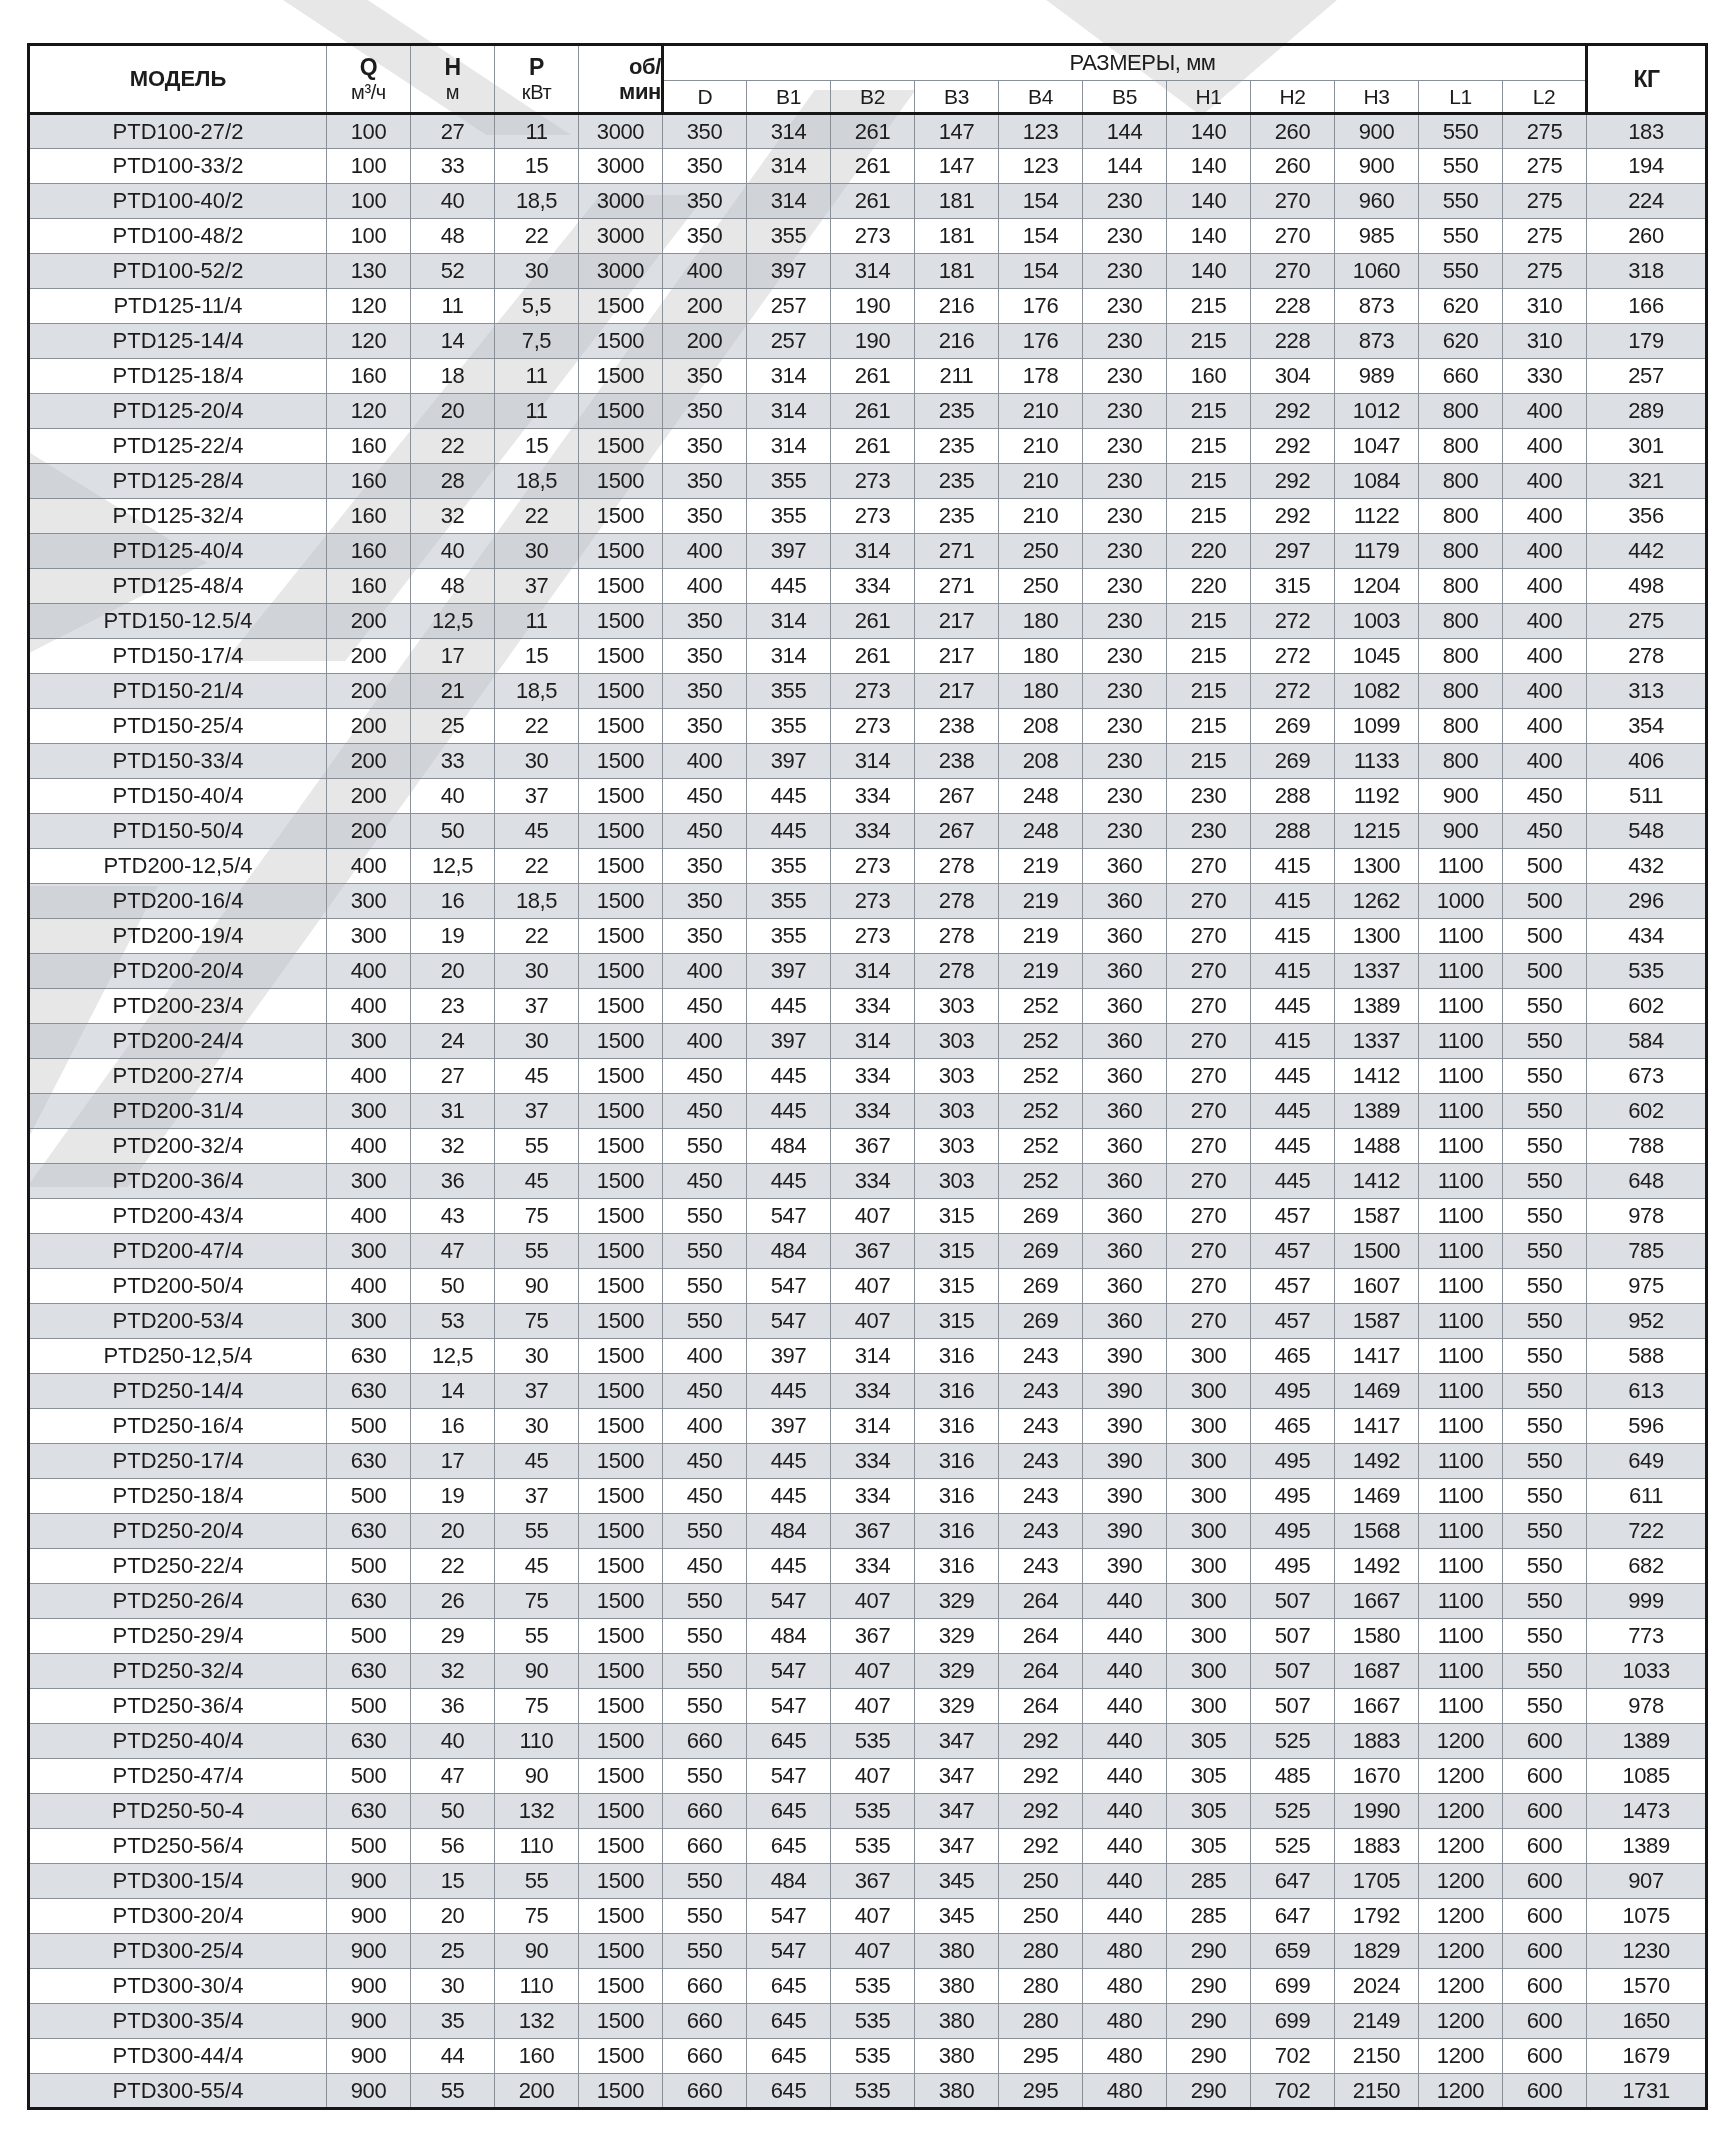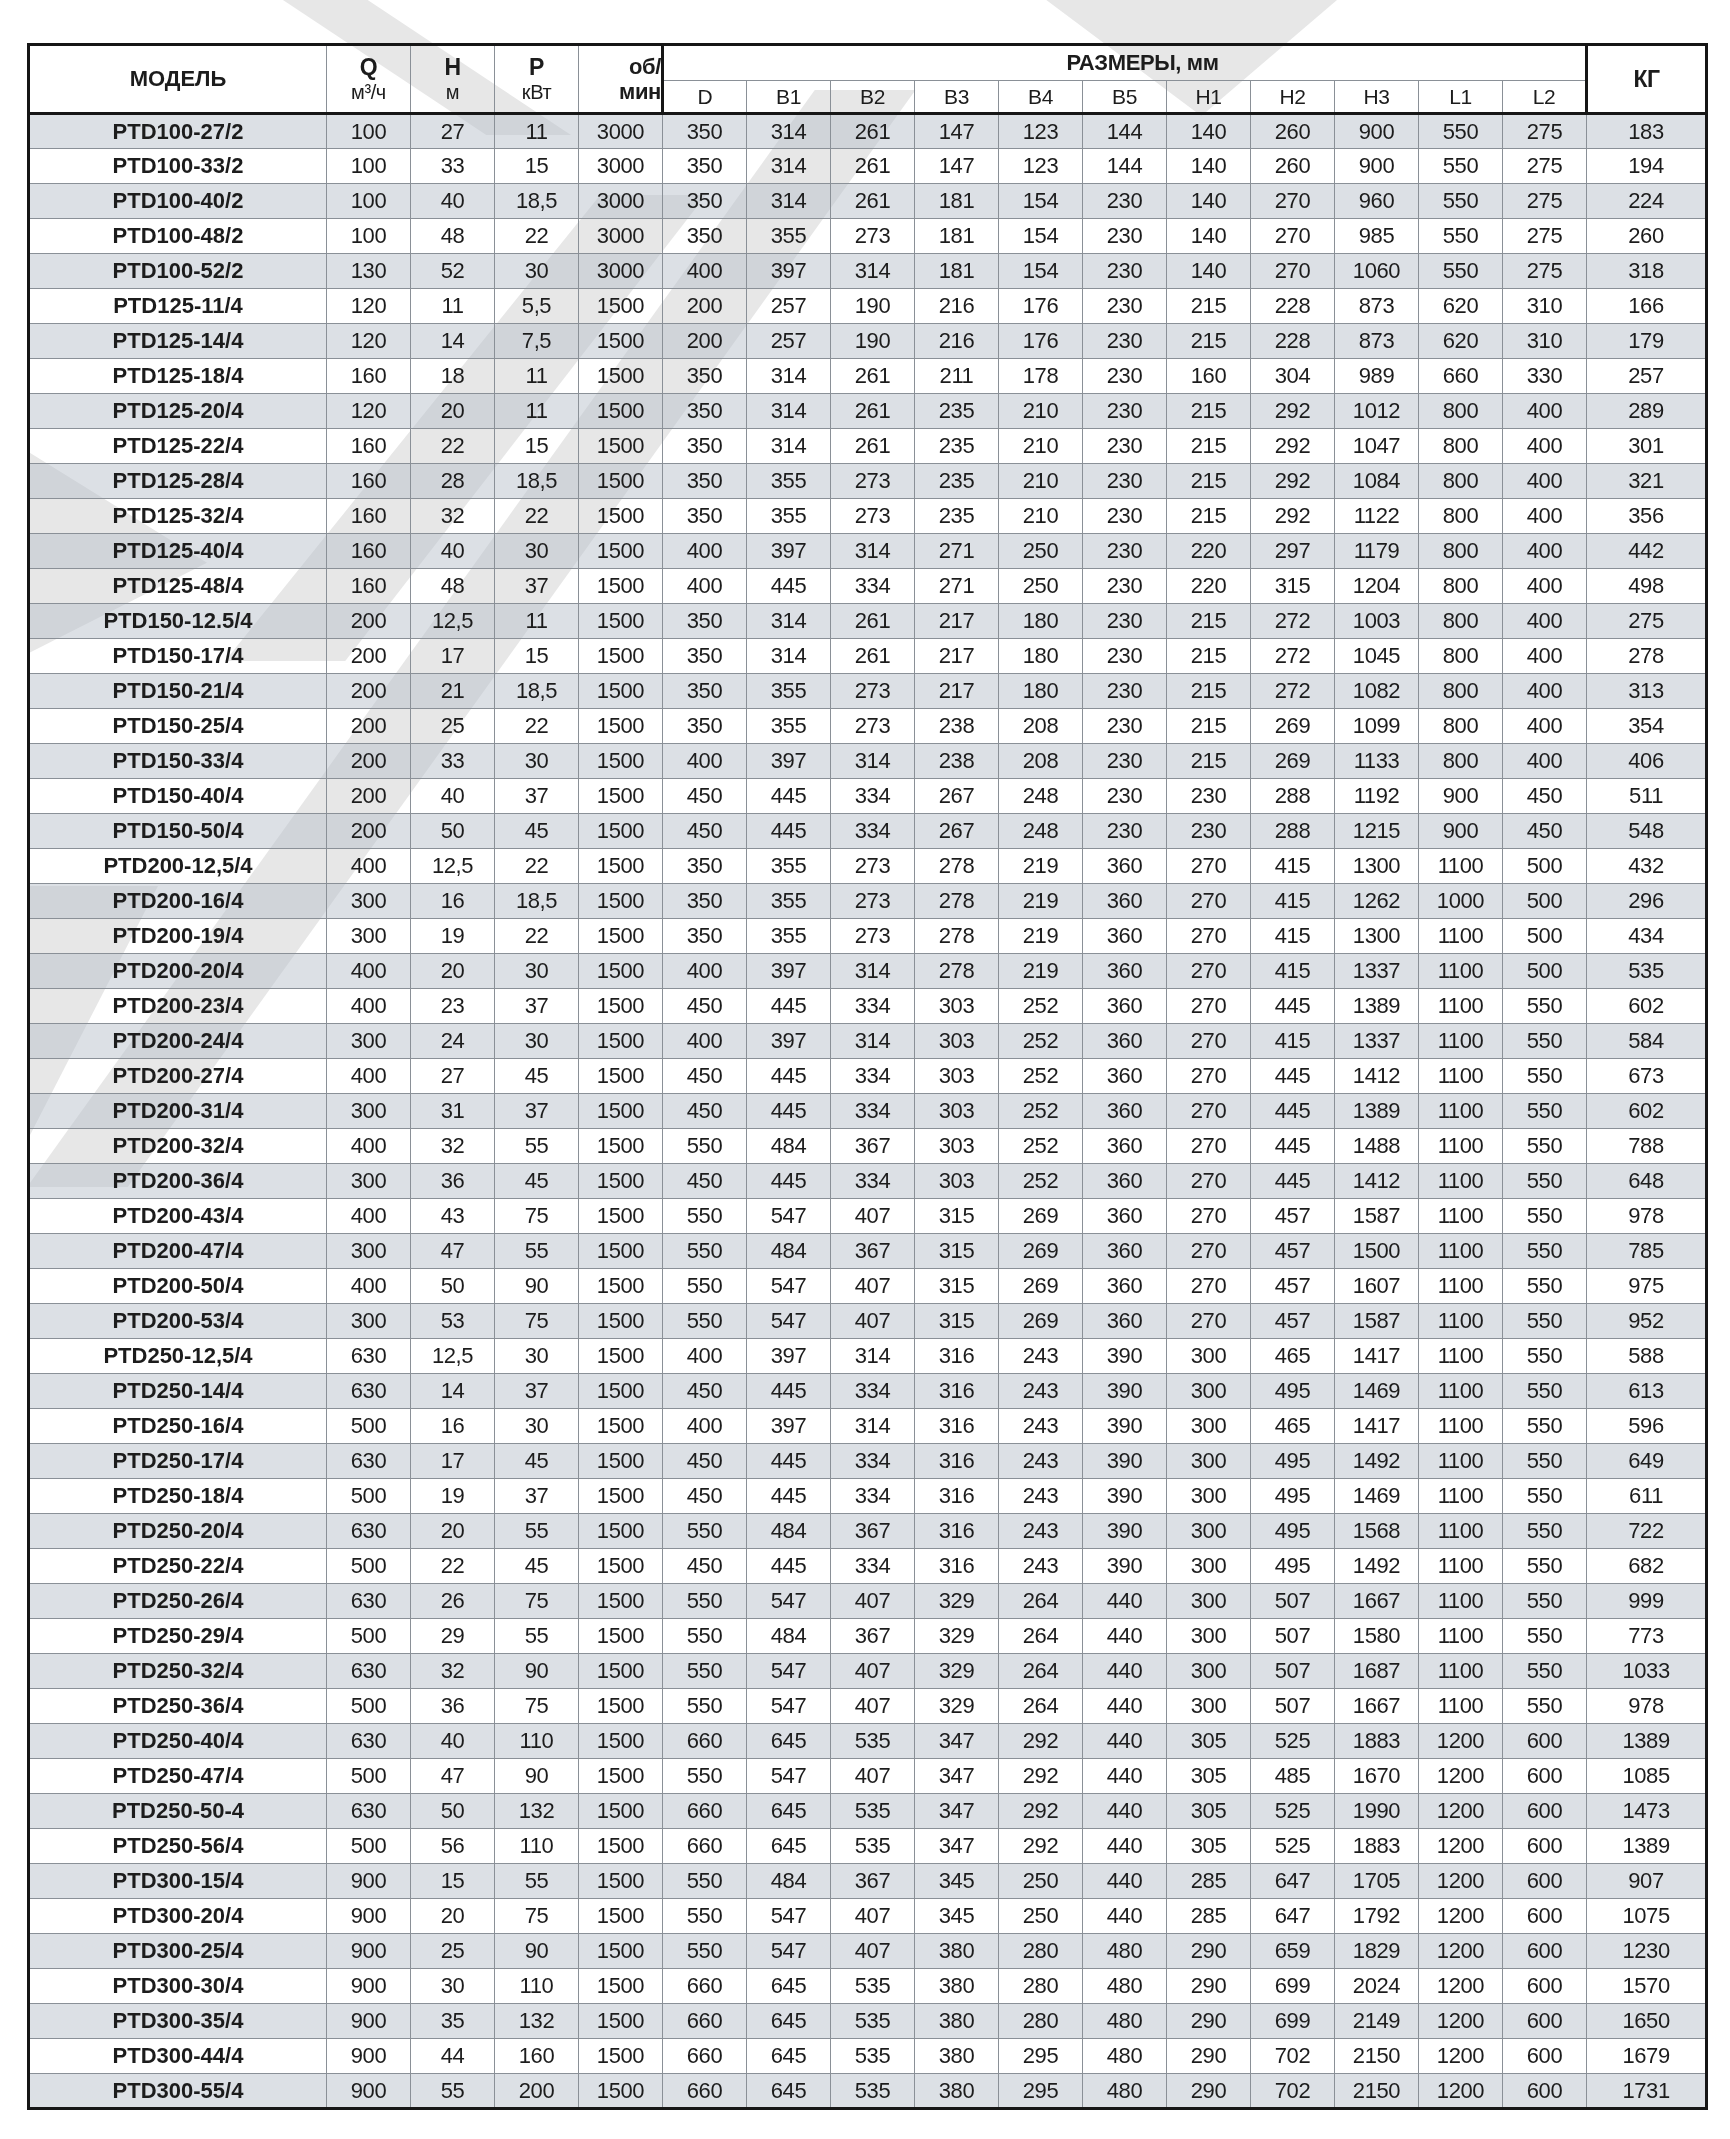--- a/index.html
+++ b/index.html
@@ -39,27 +39,27 @@
     background:transparent;color:var(--text);
   }
   thead th{background:transparent;}
   thead tr.hr1 th{height:36px;}
   thead tr.hr2 th{height:33px;font-weight:normal;font-size:21px;}
   thead{border-bottom:3.8px solid var(--frame);}
   th.model-h{font-weight:bold;font-size:22px;letter-spacing:0;}
   th.qhp .sym{display:block;font-weight:bold;font-size:23px;line-height:1.15;}
   th.qhp .unit{display:block;font-weight:normal;font-size:20px;line-height:1.15;}
   th.rpm .sym{font-size:22px;text-align:right;}
-  th.dims{font-weight:bold;font-size:22px;border-left:3px solid var(--frame);padding-left:36px;}
+  th.dims{font-weight:normal;font-size:22px;border-left:3px solid var(--frame);padding-left:36px;}
   th.rpm{border-right:3px solid var(--frame);}
   th.kg{font-weight:bold;font-size:23px;border-left:3px solid var(--frame);}
   th.sub{font-weight:normal;}
   th.sub.first{border-left:3px solid var(--frame);}
   tbody td,tbody th{height:35px;}
-  tbody th{font-weight:bold;font-size:22px;letter-spacing:0;}
+  tbody th{font-weight:normal;font-size:22px;letter-spacing:0;}
   tbody tr.shaded td,tbody tr.shaded th{background:var(--row-shade);}
 </style>
 </head>
 <body>
 
 <div class="wm wm-a"></div>
 <div class="wm wm-b"></div>
 <div class="wm wm-c"></div>
 <div class="wm wm-d"></div>
 <div class="wm wm-e"></div>

